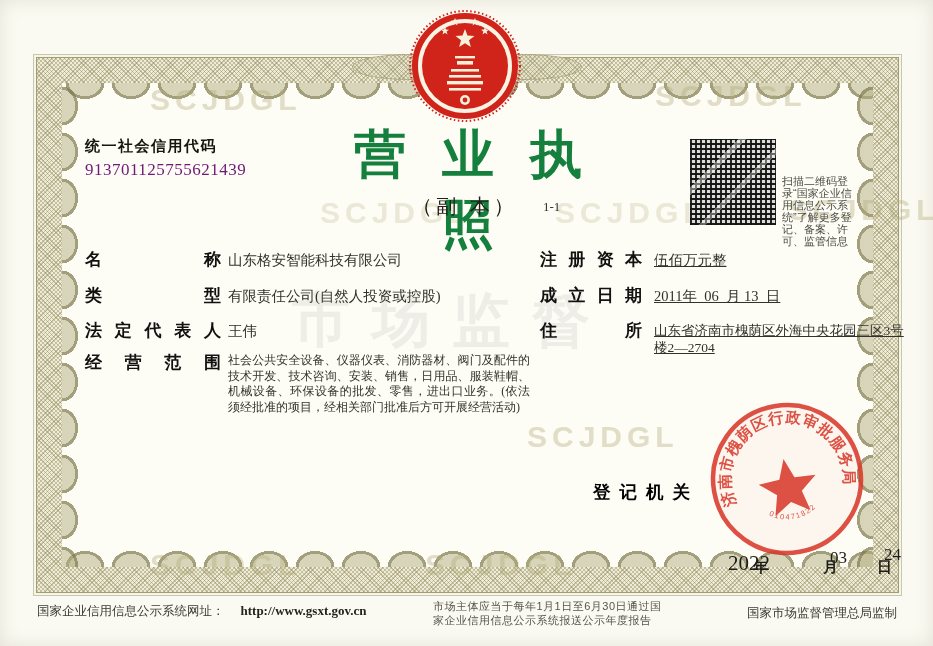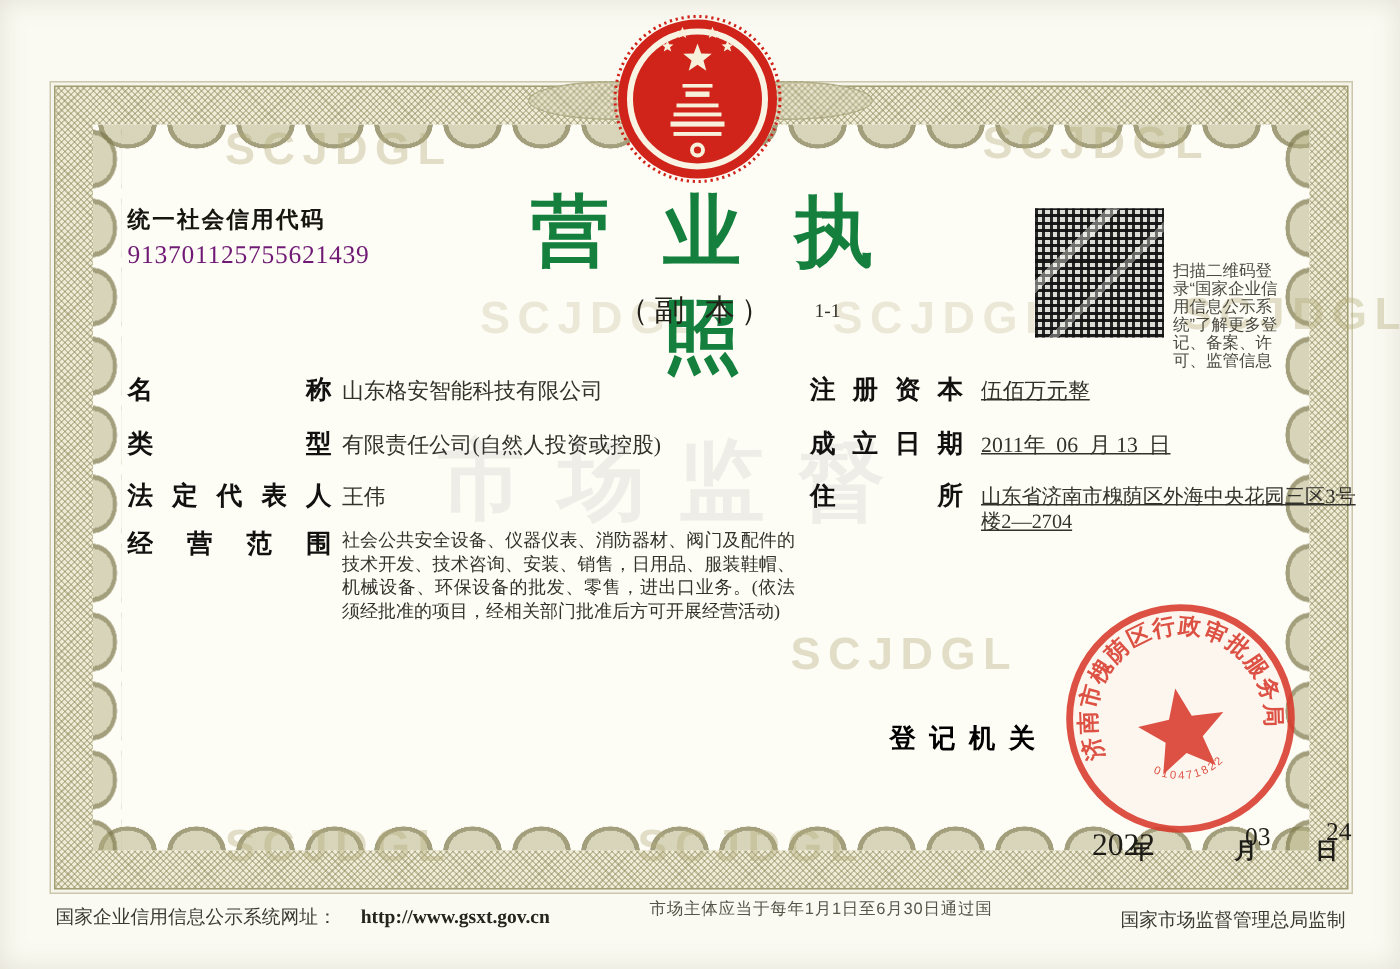--- a/index.html
+++ b/index.html
@@ -186,16 +186,17 @@
   <span class="dt dt-num" style="left:796px;top:548px;font-size:17px">03</span>
   <span class="dt dt-unit" style="left:823px;top:558px">月</span>
   <span class="dt dt-num" style="left:850px;top:545px;font-size:17px">24</span>
   <span class="dt dt-unit" style="left:877px;top:558px">日</span>
 
   <div class="foot-site">
     <span>国家企业信用信息公示系统网址：</span><b>http://www.gsxt.gov.cn</b>
   </div>
   <div class="foot-notice">
     <div>市场主体应当于每年1月1日至6月30日通过国</div>
+    <div>家企业信用信息公示系统报送公示年度报告</div>
   </div>
   <div class="foot-sup">国家市场监督管理总局监制</div>
 
 </div>
 
 </body></html>

